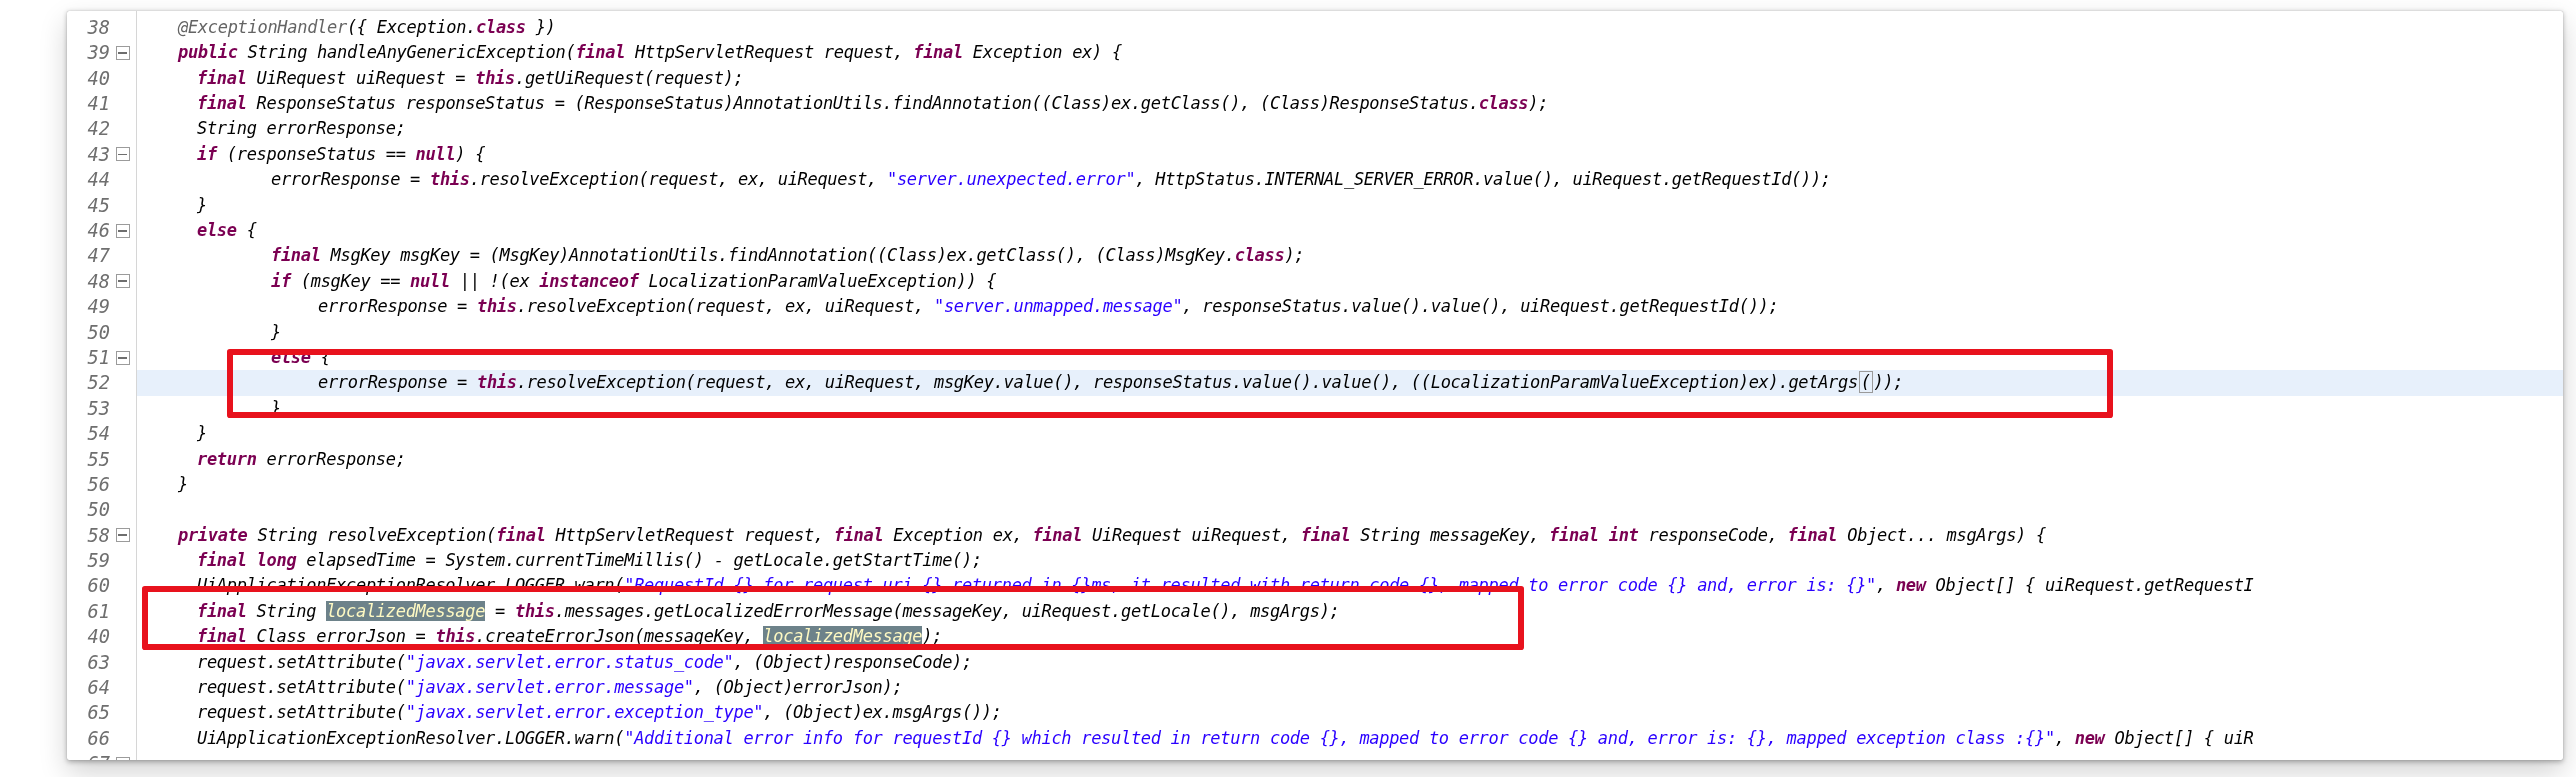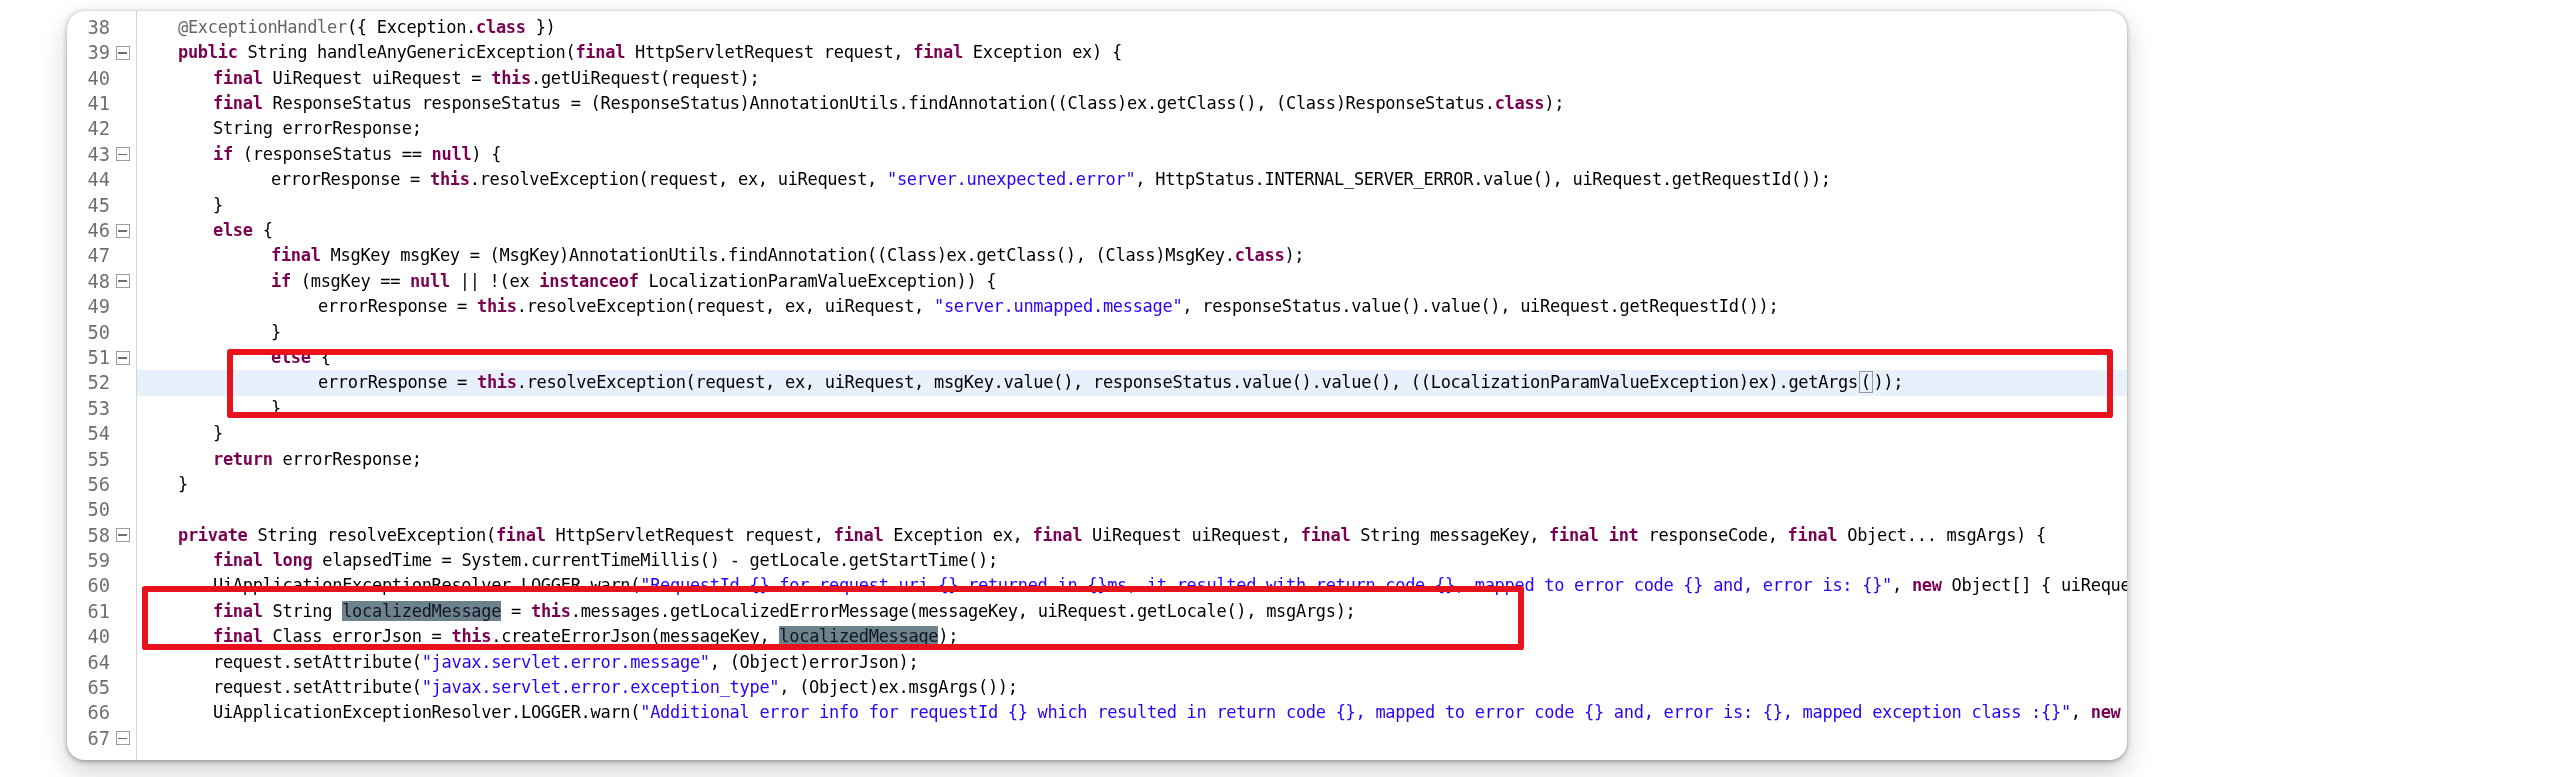--- a/index.html
+++ b/index.html
@@ -4,47 +4,48 @@
 <style>
   :root{
     --kw:#7B0052; --str:#2A00FF; --ann:#646464; --plain:#000000;
     --lnum:#6F6F6F; --curline:#E7F0FB; --occ:#6D828A; --red:#E8121D;
   }
   *{box-sizing:border-box; margin:0; padding:0;}
   html,body{width:2576px;height:777px;overflow:hidden;background:#ffffff;}
   body{font-family:"DejaVu Sans Mono","Liberation Mono",monospace;}
   .page{position:relative;width:2576px;height:777px;background:#ffffff;}
   .window{
-    position:absolute; left:67px; top:11.2px; width:2060px; height:749px;
-    background:#ffffff; border-radius:17px; overflow:hidden;
+    position:absolute; left:67px; top:11.2px; width:2496px; height:749px;
+    background:#ffffff; border-radius:2px; overflow:hidden;
     box-shadow:0 1.9px 5.6px rgba(0,0,0,0.28), 0 11.2px 28px rgba(0,0,0,0.18), 0 0 0.9px rgba(0,0,0,0.35);
+    font-style:italic;
   }
   .gutter-sep{position:absolute; left:69px; top:0; bottom:0; width:0.9px; background:#d6d6d6;}
   .rows{position:absolute; left:0; top:3.7px; right:0;}
   .row{display:flex; height:25.4px; line-height:25.4px; white-space:pre;}
   .lnum{width:43px; text-align:right; color:var(--lnum); font-size:18.7px; flex:0 0 auto;}
   .foldcol{width:27px; flex:0 0 auto; position:relative;}
   .foldbox{
     position:absolute; left:5.6px; top:5.6px; width:14px; height:14px;
     border:1.9px solid #9b9b9b; background:#fff;
   }
   .foldbox::after{
     content:""; position:absolute; left:1.9px; right:1.9px; top:50%; height:1.9px;
     margin-top:-0.9px; background:#6e6e6e;
   }
   .codecell{flex:1 1 auto; overflow:hidden;}
   .row.current .codecell{background:var(--curline);}
   .codetext{display:inline-block; font-size:17px; letter-spacing:-0.3px; color:var(--plain);}
-  .ind0{margin-left:1.9px;} .ind1{margin-left:41px;} .ind2{margin-left:76px;}
+  .ind0{margin-left:1.9px;} .ind1{margin-left:41px;} .ind2{margin-left:60px;}
   .ind3{margin-left:134px;} .ind4{margin-left:181px;}
   .tk-p{color:var(--plain);}
   .tk-k{color:var(--kw); font-weight:bold;}
   .tk-s{color:var(--str);}
   .tk-a{color:var(--ann);}
-  .tk-h{background:var(--occ); color:#0f172a;}
+  .tk-h{background:var(--occ); color:#fef9c3;}
   .tk-b{border:1.9px solid #9a9a9a; margin:0 0.9px; padding:0 0.9px;}
   .annot{position:absolute; border:6.5px solid var(--red); border-radius:2.8px; pointer-events:none;}
   .annot1{left:160px; top:338px; width:1886px; height:69px;}
   .annot2{left:75px;  top:575px; width:1382px; height:64px;}
 </style>
 </head>
 <body>
 
 <div class="page">
   <div class="window">
@@ -68,20 +69,21 @@
         <div class="row"><div class="lnum">53</div><div class="foldcol"></div><div class="codecell"><span class="codetext ind3"><span class="tk-p">}</span></span></div></div>
         <div class="row"><div class="lnum">54</div><div class="foldcol"></div><div class="codecell"><span class="codetext ind2"><span class="tk-p">}</span></span></div></div>
         <div class="row"><div class="lnum">55</div><div class="foldcol"></div><div class="codecell"><span class="codetext ind2"><span class="tk-k">return</span><span class="tk-p"> errorResponse;</span></span></div></div>
         <div class="row"><div class="lnum">56</div><div class="foldcol"></div><div class="codecell"><span class="codetext ind1"><span class="tk-p">}</span></span></div></div>
         <div class="row"><div class="lnum">50</div><div class="foldcol"></div><div class="codecell"><span class="codetext ind0"></span></div></div>
         <div class="row"><div class="lnum">58</div><div class="foldcol"><div class="foldbox"></div></div><div class="codecell"><span class="codetext ind1"><span class="tk-k">private</span><span class="tk-p"> String resolveException(</span><span class="tk-k">final</span><span class="tk-p"> HttpServletRequest request, </span><span class="tk-k">final</span><span class="tk-p"> Exception ex, </span><span class="tk-k">final</span><span class="tk-p"> UiRequest uiRequest, </span><span class="tk-k">final</span><span class="tk-p"> String messageKey, </span><span class="tk-k">final</span><span class="tk-p"> </span><span class="tk-k">int</span><span class="tk-p"> responseCode, </span><span class="tk-k">final</span><span class="tk-p"> Object... msgArgs) {</span></span></div></div>
         <div class="row"><div class="lnum">59</div><div class="foldcol"></div><div class="codecell"><span class="codetext ind2"><span class="tk-k">final</span><span class="tk-p"> </span><span class="tk-k">long</span><span class="tk-p"> elapsedTime = System.currentTimeMillis() - getLocale.getStartTime();</span></span></div></div>
         <div class="row"><div class="lnum">60</div><div class="foldcol"></div><div class="codecell"><span class="codetext ind2"><span class="tk-p">UiApplicationExceptionResolver.LOGGER.warn(</span><span class="tk-s">"RequestId {} for request uri {} returned in {}ms, it resulted with return code {}, mapped to error code {} and, error is: {}"</span><span class="tk-p">, </span><span class="tk-k">new</span><span class="tk-p"> Object[] { uiRequest.getRequestI</span></span></div></div>
         <div class="row"><div class="lnum">61</div><div class="foldcol"></div><div class="codecell"><span class="codetext ind2"><span class="tk-k">final</span><span class="tk-p"> String </span><span class="tk-h">localizedMessage</span><span class="tk-p"> = </span><span class="tk-k">this</span><span class="tk-p">.messages.getLocalizedErrorMessage(messageKey, uiRequest.getLocale(), msgArgs);</span></span></div></div>
         <div class="row"><div class="lnum">40</div><div class="foldcol"></div><div class="codecell"><span class="codetext ind2"><span class="tk-k">final</span><span class="tk-p"> Class errorJson = </span><span class="tk-k">this</span><span class="tk-p">.createErrorJson(messageKey, </span><span class="tk-h">localizedMessage</span><span class="tk-p">);</span></span></div></div>
+        <div class="row"><div class="lnum">63</div><div class="foldcol"></div><div class="codecell"><span class="codetext ind2"><span class="tk-p">request.setAttribute(</span><span class="tk-s">"javax.servlet.error.status_code"</span><span class="tk-p">, (Object)responseCode);</span></span></div></div>
         <div class="row"><div class="lnum">64</div><div class="foldcol"></div><div class="codecell"><span class="codetext ind2"><span class="tk-p">request.setAttribute(</span><span class="tk-s">"javax.servlet.error.message"</span><span class="tk-p">, (Object)errorJson);</span></span></div></div>
         <div class="row"><div class="lnum">65</div><div class="foldcol"></div><div class="codecell"><span class="codetext ind2"><span class="tk-p">request.setAttribute(</span><span class="tk-s">"javax.servlet.error.exception_type"</span><span class="tk-p">, (Object)ex.msgArgs());</span></span></div></div>
         <div class="row"><div class="lnum">66</div><div class="foldcol"></div><div class="codecell"><span class="codetext ind2"><span class="tk-p">UiApplicationExceptionResolver.LOGGER.warn(</span><span class="tk-s">"Additional error info for requestId {} which resulted in return code {}, mapped to error code {} and, error is: {}, mapped exception class :{}"</span><span class="tk-p">, </span><span class="tk-k">new</span><span class="tk-p"> Object[] { uiR</span></span></div></div>
         <div class="row"><div class="lnum">67</div><div class="foldcol"><div class="foldbox"></div></div><div class="codecell"><span class="codetext ind2"></span></div></div>
       </div>
     <div class="annot annot1"></div>
     <div class="annot annot2"></div>
   </div>
 </div>
 

